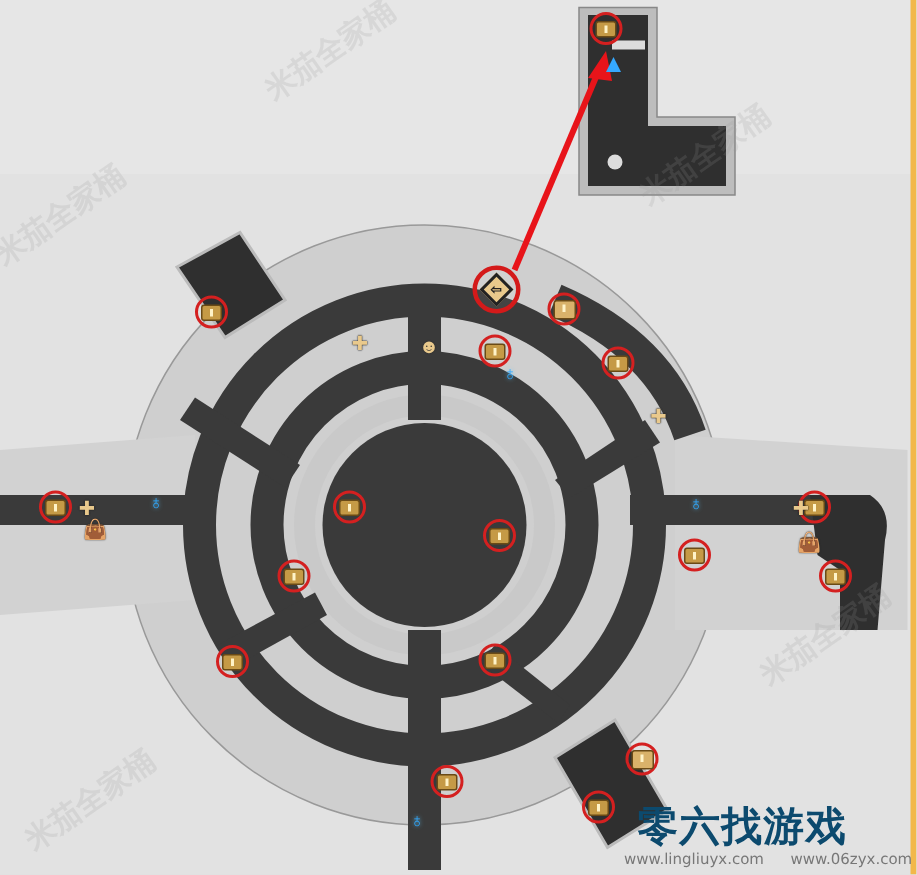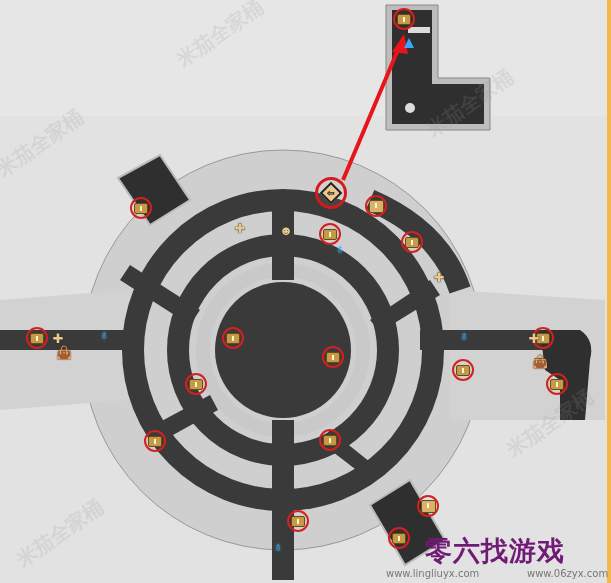--- a/index.html
+++ b/index.html
@@ -15,21 +15,21 @@
   .icon{position:absolute;margin:-8px 0 0 -8px;width:16px;height:16px;display:flex;align-items:center;justify-content:center;font-size:13px;line-height:1;}
   .teleport{color:#2fa8ff;text-shadow:0 0 3px #5fc8ff;font-weight:bold;}
   .puzzle{color:#e9c98c;text-shadow:0 0 1px #222, 0 0 1px #222;}
   .shop{color:#c99f66;text-shadow:0 0 1px #222;}
   .npc{color:#e9c98c;text-shadow:0 0 1px #222;}
   .door-marker{position:absolute;left:331px;top:193px;width:32px;height:32px;margin:-16px 0 0 -16px;border:3px solid #d41a1a;border-radius:50%;box-sizing:border-box;display:flex;align-items:center;justify-content:center;background:rgba(255,255,255,0.05);}
   .door-diamond{width:16px;height:16px;transform:rotate(45deg);background:#e9c98c;border:2px solid #222;box-sizing:border-box;display:flex;align-items:center;justify-content:center;}
   .door-diamond span{transform:rotate(-45deg);font-size:9px;color:#222;font-weight:bold;}
   .annotation{position:absolute;left:414px;top:56px;font-size:17px;font-weight:bold;color:#e8141a;text-shadow:1px 1px 0 #fff,-1px -1px 0 #fff,1px -1px 0 #fff,-1px 1px 0 #fff;letter-spacing:0px;white-space:nowrap;font-family:"DejaVu Sans",sans-serif;}
   .wm{position:absolute;color:rgba(150,150,150,0.18);font-size:20px;font-weight:bold;transform:rotate(-35deg);white-space:nowrap;font-family:"DejaVu Sans",sans-serif;}
-  .brand{position:absolute;left:425px;top:533px;font-size:27px;font-weight:bold;color:#701a75;letter-spacing:1px;font-family:Liberation Sans, sans-serif;}
+  .brand{position:absolute;left:425px;top:533px;font-size:27px;font-weight:bold;color:#0c4a6e;letter-spacing:1px;font-family:Liberation Sans, sans-serif;}
   .site{position:absolute;top:568px;font-size:10px;color:#777;font-family:"DejaVu Sans",sans-serif;}
   .player{position:absolute;left:404px;top:38px;width:0;height:0;border-left:5px solid transparent;border-right:5px solid transparent;border-bottom:10px solid #35a9ff;}
 </style>
 </head>
 <body>
 
 <div class="map">
   <div class="top-band"></div>
 
   <svg class="base" width="611" height="583" viewBox="0 0 611 583">
@@ -146,15 +146,15 @@
   <div class="player"></div>
 
   <div class="door-marker">
     <div class="door-diamond">
         <span>⇦</span>
       </div>
   </div>
 
 
   <div class="brand">零六找游戏</div>
-  <div class="site" style="left:386px">www.lingliuyx.com</div>
+  <div class="site" style="left:416px">www.lingliuyx.com</div>
   <div class="site" style="left:527px">www.06zyx.com</div>
 </div>
 
 </body></html>

